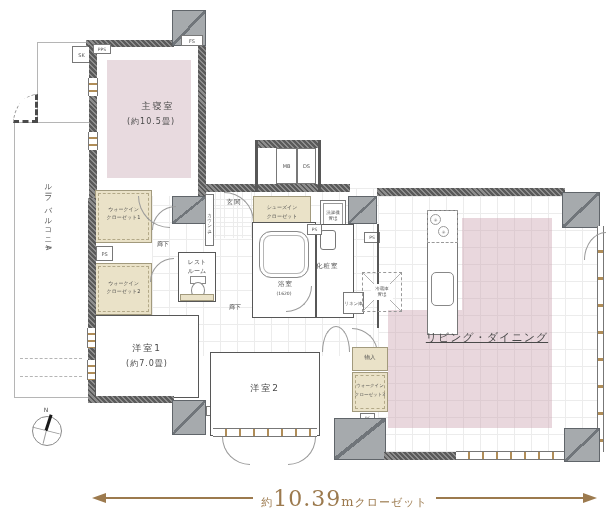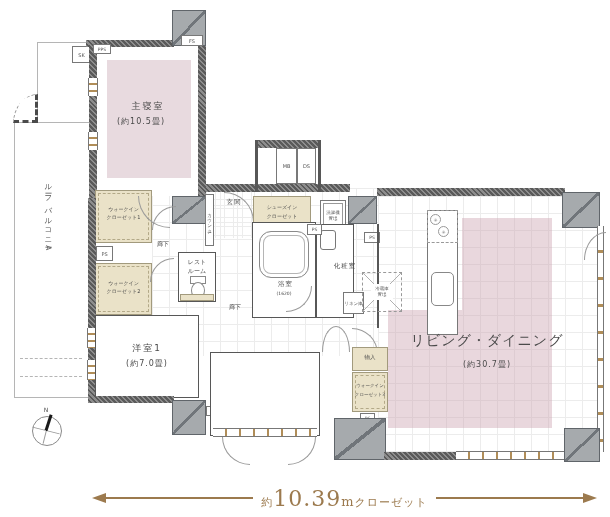--- a/index.html
+++ b/index.html
@@ -34,21 +34,21 @@
   .balline{position:absolute;border:1px solid #b5b5b5;box-sizing:border-box;background:#fff;}
   .dim{position:absolute;display:flex;align-items:center;color:#9c7a4e;}
   .dim .line{flex:1;height:2px;background:#9c7a4e;}
   .tri-l{width:0;height:0;border-top:5px solid transparent;border-bottom:5px solid transparent;border-right:14px solid #9c7a4e;}
   .tri-r{width:0;height:0;border-top:5px solid transparent;border-bottom:5px solid transparent;border-left:14px solid #9c7a4e;}
   .dimtext{display:flex;align-items:baseline;margin:0 8px;letter-spacing:1px;}
   .serifbig{font-family:"DejaVu Serif",serif;font-size:22px;}
   .serifmid{font-family:"DejaVu Serif",serif;font-size:13px;}
   .f11{font-size:11px;}
   .f9{font-size:9px;letter-spacing:2px;}
-  .f85{font-size:14px;letter-spacing:1px;}
+  .f85{font-size:11px;letter-spacing:1px;text-decoration:underline;}
   .f8{font-size:8px;letter-spacing:1px;}
   .f65{font-size:6.5px;letter-spacing:1px;}
   .f6{font-size:6px;}
   .f55{font-size:5.5px;}
   .f5{font-size:5px;letter-spacing:0;}
   .f45{font-size:4.5px;}
   .fridge{position:absolute;border:1px dashed #999;box-sizing:border-box;background:
      linear-gradient(to top right,transparent calc(50% - .6px),#b0b0b0 calc(50% - .6px),#b0b0b0 calc(50% + .6px),transparent calc(50% + .6px)),
      linear-gradient(to bottom right,transparent calc(50% - .6px),#b0b0b0 calc(50% - .6px),#b0b0b0 calc(50% + .6px),transparent calc(50% + .6px));}
   .burner{position:absolute;width:9px;height:9px;border:1px solid #999;border-radius:50%;
@@ -71,22 +71,22 @@
 
   <div class="grid" style="left:152px;top:188px;width:226px;height:168px;"></div>
   <div class="grid" style="left:378px;top:196px;width:220px;height:258px;"></div>
   <div class="grid" style="left:206px;top:190px;width:50px;height:48px;background-size:9px 9px;"></div>
 
   <div class="abs" style="left:388px;top:218px;width:164px;height:210px;background:rgba(203,160,173,0.42);
        clip-path:polygon(74px 0,164px 0,164px 210px,0 210px,0 92px,74px 92px);"></div>
 
   <div class="abs" style="left:97px;top:47px;width:102px;height:149px;background:#fff;"></div>
   <div class="abs" style="left:107px;top:60px;width:84px;height:118px;background:#e8dadf;"></div>
-  <div class="lbl f9" style="left:97px;top:100px;width:102px;">主寝室</div>
-  <div class="lbl f8" style="left:90px;top:116px;width:102px;">(約10.5畳)</div>
+  <div class="lbl f9" style="left:107px;top:100px;width:102px;">主寝室</div>
+  <div class="lbl f8" style="left:100px;top:116px;width:102px;">(約10.5畳)</div>
 
   <div class="wall" style="left:86px;top:40px;width:88px;height:7px;"></div>
   <div class="wall" style="left:198px;top:40px;width:8px;height:158px;"></div>
   <div class="wall" style="left:89px;top:45px;width:8px;height:153px;"></div>
   <div class="winv" style="left:88px;top:78px;width:10px;height:18px;"></div>
   <div class="winv" style="left:88px;top:132px;width:10px;height:18px;"></div>
   <div class="whitebox f45" style="left:93px;top:44px;width:18px;height:10px;">
       <span>PPS</span>
     </div>
 
@@ -144,21 +144,21 @@
   <div class="pillar" style="left:348px;top:196px;width:29px;height:28px;"></div>
 
   <div class="room" style="left:252px;top:222px;width:64px;height:96px;"></div>
   <div class="tub" style="left:259px;top:231px;width:50px;height:47px;"></div>
   <div class="lbl f65" style="left:252px;top:280px;width:67px;">浴室</div>
   <div class="lbl f45" style="left:252px;top:291px;width:64px;">(1620)</div>
   <div class="arc arcD" style="left:286px;top:286px;width:26px;height:26px;"></div>
 
   <div class="room" style="left:316px;top:224px;width:38px;height:94px;border-width:1.5px;"></div>
   <div class="whitebox" style="left:320px;top:230px;width:16px;height:20px;border-radius:3px;"></div>
-  <div class="lbl f65" style="left:316px;top:262px;width:58px;">化粧室</div>
+  <div class="lbl f65" style="left:316px;top:262px;width:20px;">化粧室</div>
   <div class="whitebox f45" style="left:307px;top:224px;width:15px;height:11px;">
       <span>PS</span>
     </div>
   <div class="whitebox f45" style="left:364px;top:232px;width:16px;height:11px;">
       <span>PS</span>
     </div>
 
   <div class="room" style="left:178px;top:252px;width:38px;height:50px;border-width:1.5px;"></div>
   <div class="lbl f6" style="left:178px;top:258px;width:38px;">レスト</div>
   <div class="lbl f6" style="left:178px;top:267px;width:38px;">ルーム</div>
@@ -184,20 +184,21 @@
   <div class="room" style="left:95px;top:315px;width:104px;height:83px;"></div>
   <div class="lbl f9" style="left:95px;top:342px;width:104px;">洋室1</div>
   <div class="lbl f8" style="left:95px;top:358px;width:104px;">(約7.0畳)</div>
   <div class="wall" style="left:88px;top:396px;width:86px;height:7px;"></div>
   <div class="pillar" style="left:172px;top:400px;width:34px;height:35px;"></div>
   <div class="whitebox f45" style="left:206px;top:406px;width:15px;height:10px;">
       <span>PS</span>
     </div>
 
   <div class="room" style="left:210px;top:352px;width:110px;height:84px;"></div>
+  <div class="lbl f9" style="left:210px;top:382px;width:110px;">洋室2</div>
   <div class="winh" style="left:213px;top:428px;width:104px;height:9px;"></div>
   <div class="arc arcC" style="left:222px;top:437px;width:28px;height:28px;"></div>
   <div class="arc arcD" style="left:288px;top:437px;width:28px;height:28px;"></div>
 
   <div class="beige" style="left:352px;top:347px;width:36px;height:24px;"></div>
   <div class="lbl f55" style="left:352px;top:354px;width:36px;">物入</div>
   <div class="beige" style="left:352px;top:372px;width:36px;height:40px;">
       <div class="dashin"></div>
     </div>
   <div class="lbl f45" style="left:352px;top:383px;width:36px;">ウォークイン</div>
@@ -224,21 +225,20 @@
 
   <div class="fridge" style="left:362px;top:272px;width:40px;height:40px;"></div>
   <div class="whitebox" style="left:371px;top:284px;width:22px;height:16px;border:none;">
     <div style="text-align:center;line-height:1.3;">
       <div class="f45">冷蔵庫</div>
       <div class="f45">置場</div>
     </div>
   </div>
 
   <div class="lbl f85" style="left:398px;top:330px;width:178px;">リビング・ダイニング</div>
-  <div class="lbl f8" style="left:398px;top:359px;width:178px;">(約30.7畳)</div>
 
   <div class="pillar" style="left:334px;top:418px;width:52px;height:42px;"></div>
   <div class="wall" style="left:384px;top:452px;width:76px;height:8px;"></div>
   <div class="winh" style="left:456px;top:451px;width:108px;height:9px;"></div>
   <div class="pillar" style="left:564px;top:428px;width:36px;height:34px;"></div>
 
   <div class="abs" style="left:26px;top:406px;width:40px;height:46px;">
     <div class="lbl f6" style="left:14px;top:0;width:12px;">N</div>
     <div class="abs" style="left:6px;top:10px;width:28px;height:28px;border:1px solid #8a8a8a;border-radius:50%;"></div>
     <div class="abs" style="left:6px;top:24px;width:28px;height:1px;background:#999;transform:rotate(14deg);"></div>

